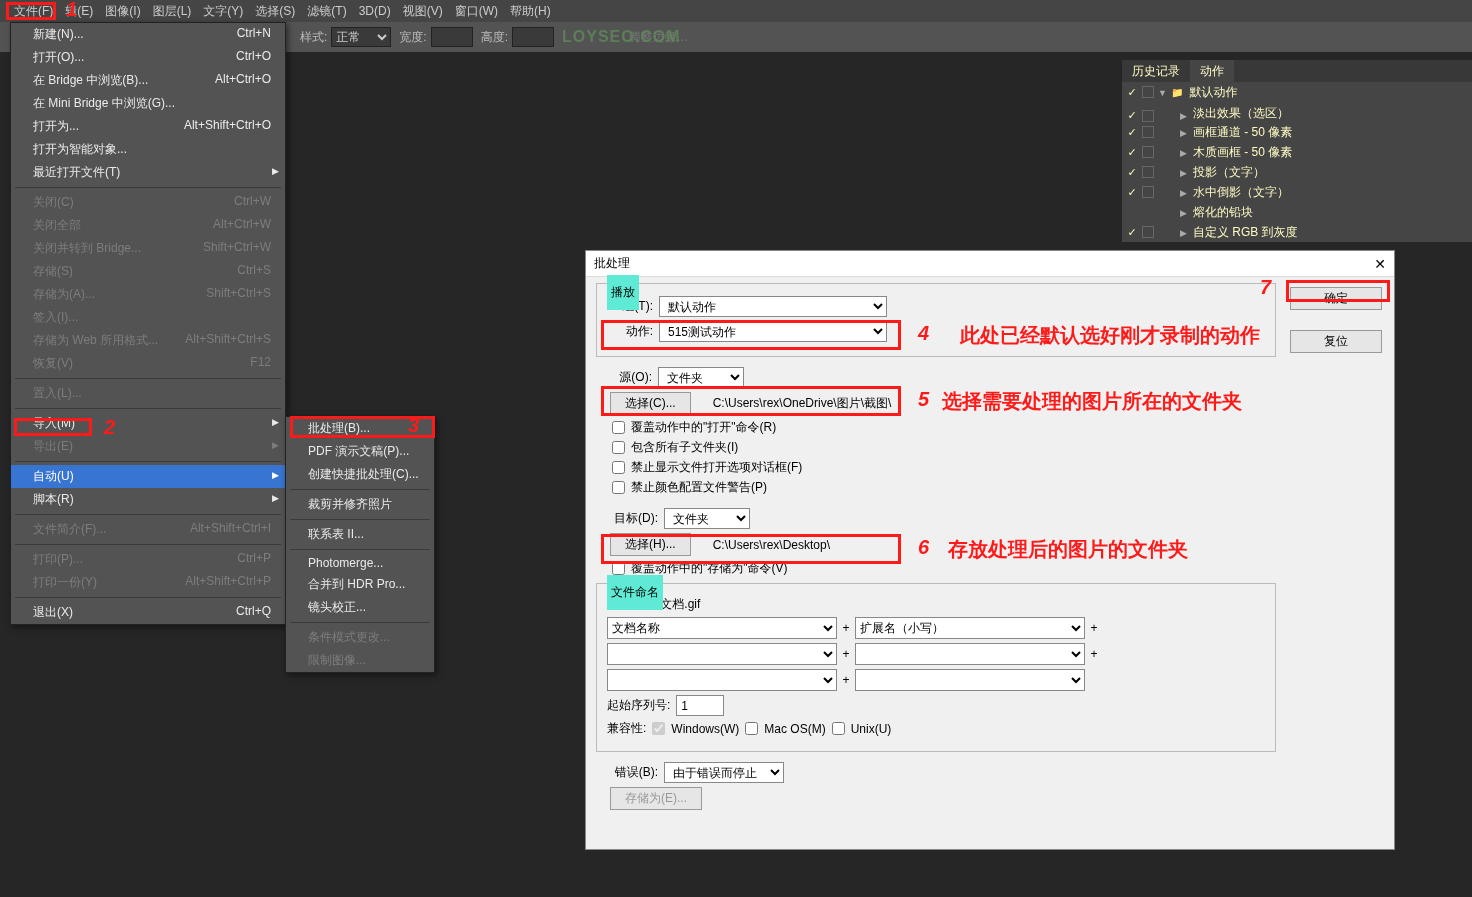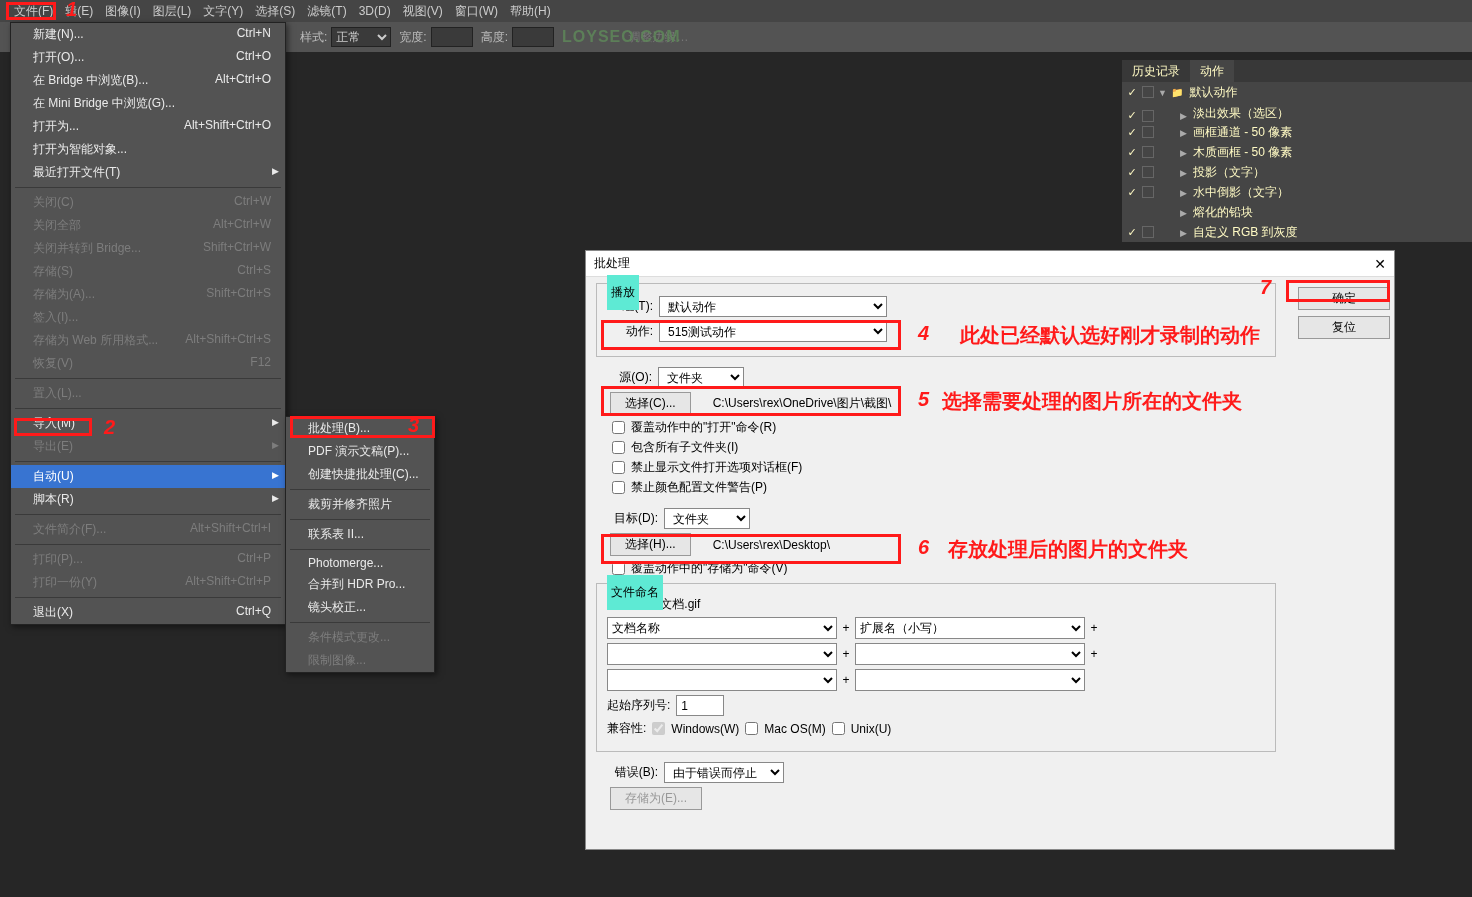--- a/index.html
+++ b/index.html
@@ -57,21 +57,21 @@
   .frow select.wide { width: 228px; }
   .frow select.med { width: 86px; }
   .frow input.tiny { width: 48px; }
   .btn { border: 1px solid #999; background: #e6e6e6; height: 23px; padding: 0 14px; cursor:pointer;}
   .btn.disabled { color:#999; }
   .cbrow { display: flex; align-items: center; margin: 3px 0 3px 0; gap: 4px; padding-left: 2px; }
   .cbrow input { margin-right: 2px; }
   .naming-sel { width: 230px; height: 22px; border:1px solid #888; background:#fff;}
   .naming-row { display:flex; align-items:center; gap:4px; margin:4px 0;}
   .plus { width: 10px; text-align:center; }
-  .right-btns { position: absolute; right: 4px; top: 10px; display:flex; flex-direction:column; gap:6px; }
+  .right-btns { position: absolute; right: 12px; top: 10px; display:flex; flex-direction:column; gap:20px; }
   .right-btns .btn { width: 92px; text-align:center; }
 </style>
 </head>
 <body>
 
 <div class="menubar">
   <span>文件(F)</span>
   <span>辑(E)</span>
   <span>图像(I)</span>
   <span>图层(L)</span>

